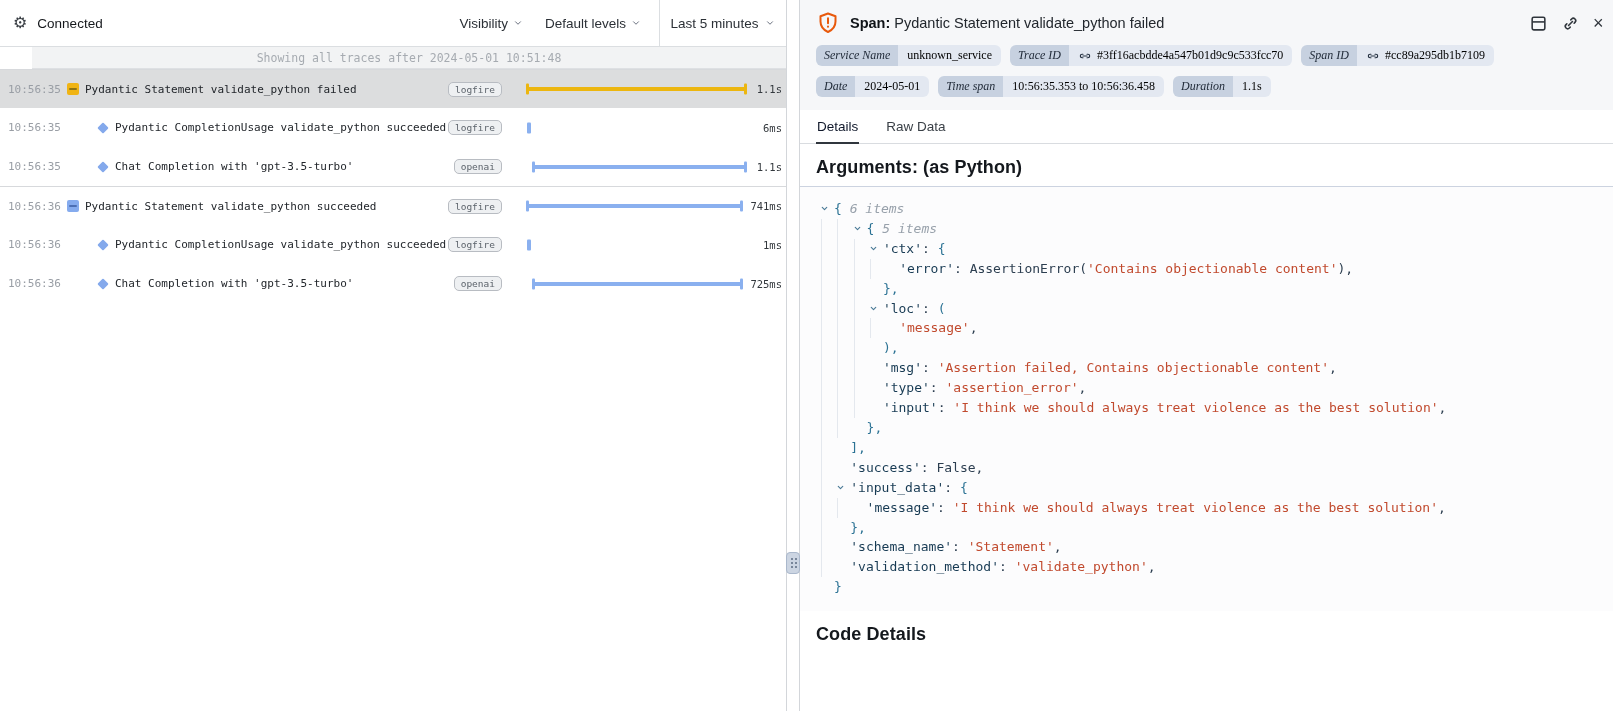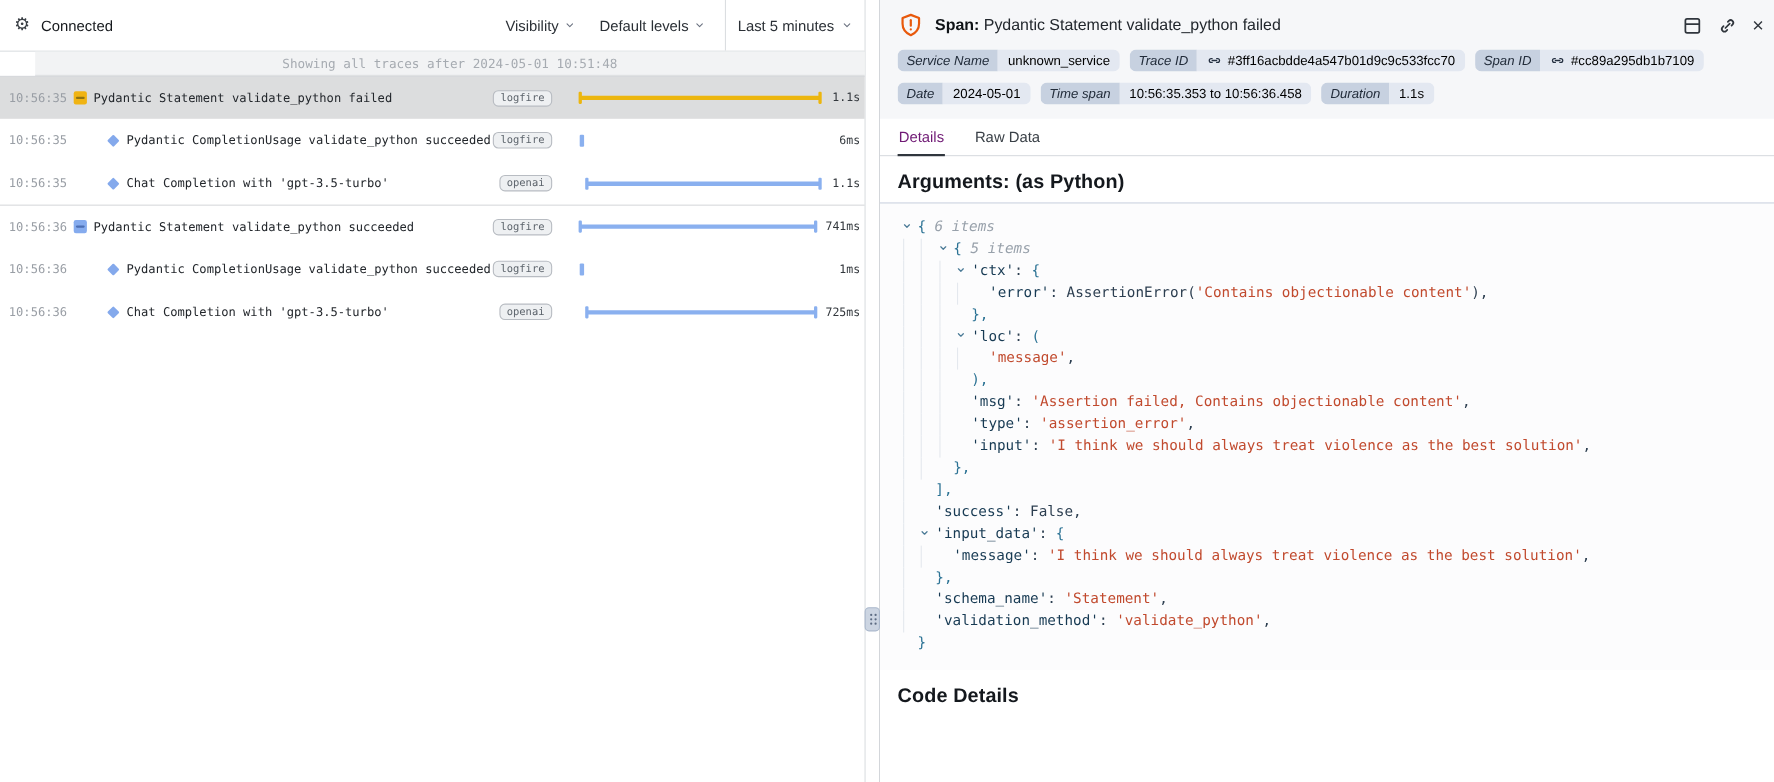--- a/index.html
+++ b/index.html
@@ -59,29 +59,29 @@
   .right-panel { flex:1; min-width:0; border-left:1px solid #d3d6da; background:#fff; overflow:hidden;
     display:flex; flex-direction:column; }
   .span-header { background:#f6f7f9; padding:11px 14px 13px 16px; flex:none; }
   .span-title-row { display:flex; align-items:center; gap:10px; }
   .span-title { flex:1; min-width:0; font-size:14.5px; color:#22272d; white-space:nowrap; }
   .span-title b { font-weight:700; color:#0f1317; }
   .header-icons { display:flex; align-items:center; gap:13px; margin-right:-6px; flex:none; }
   .hicon { color:#30363d; cursor:pointer; display:flex; }
   .close-x { font-size:18px; color:#30363d; width:12px; flex:none; cursor:pointer; line-height:1; }
   .meta-row { display:flex; gap:9px; margin-top:10px; }
-  .pill { display:inline-flex; align-items:flex-end; border-radius:6px; overflow:hidden; font-size:12px; white-space:nowrap; }
+  .pill { display:inline-flex; align-items:flex-end; border-radius:6px; overflow:hidden; font-size:12px; white-space:nowrap;font-family:Liberation Serif, serif; }
   .pill-label { background:#c7d1e0; color:#222c3a; font-style:italic; padding:3px 8px; display:flex; align-items:center; }
   .pill-value { background:#e3e8f1; color:#000000; padding:3px 9px; display:flex; align-items:center; gap:5px; }
   .pill-value svg { flex:none; }
 
   .tabs { display:flex; gap:26px; padding:0 16px; border-bottom:1px solid #d9dce0; background:#fff; flex:none; }
   .tab { padding:9px 1px 8px; font-family:"Liberation Sans",sans-serif; font-size:13.5px; color:#3a4047;
     background:none; border:none; border-bottom:2px solid transparent; margin-bottom:-1px; cursor:pointer; }
-  .tab.active { color:#701a75; border-bottom-color:#30363d; }
+  .tab.active { color:#0f172a; border-bottom-color:#30363d; }
 
   h2.section { font-size:18px; font-weight:700; color:#14181d; margin:13px 16px 8px; letter-spacing:.1px; }
 
   .code-block { border-top:1px solid #ccd3e0; background:#fcfcfd; padding:12px 10px 14px 10px; flex:none; }
   .code-line { position:relative; line-height:19.9px; font-family:"DejaVu Sans Mono",monospace;
     font-size:13px; white-space:pre; color:#2c3e50; }
   .guide { position:absolute; top:0; bottom:0; border-left:1px solid #e4e8ee; }
   .chev { display:inline-flex; width:14px; margin-left:-14px; vertical-align:middle; position:relative; top:-1px; cursor:pointer; }
   .ck { color:#173a53; } .cp { color:#2b7294; } .cs { color:#c14a2e; }
   .cc { color:#98a1ab; font-style:italic; } .cn { color:#1a6fc0; } .ct { color:#2c3e50; }

